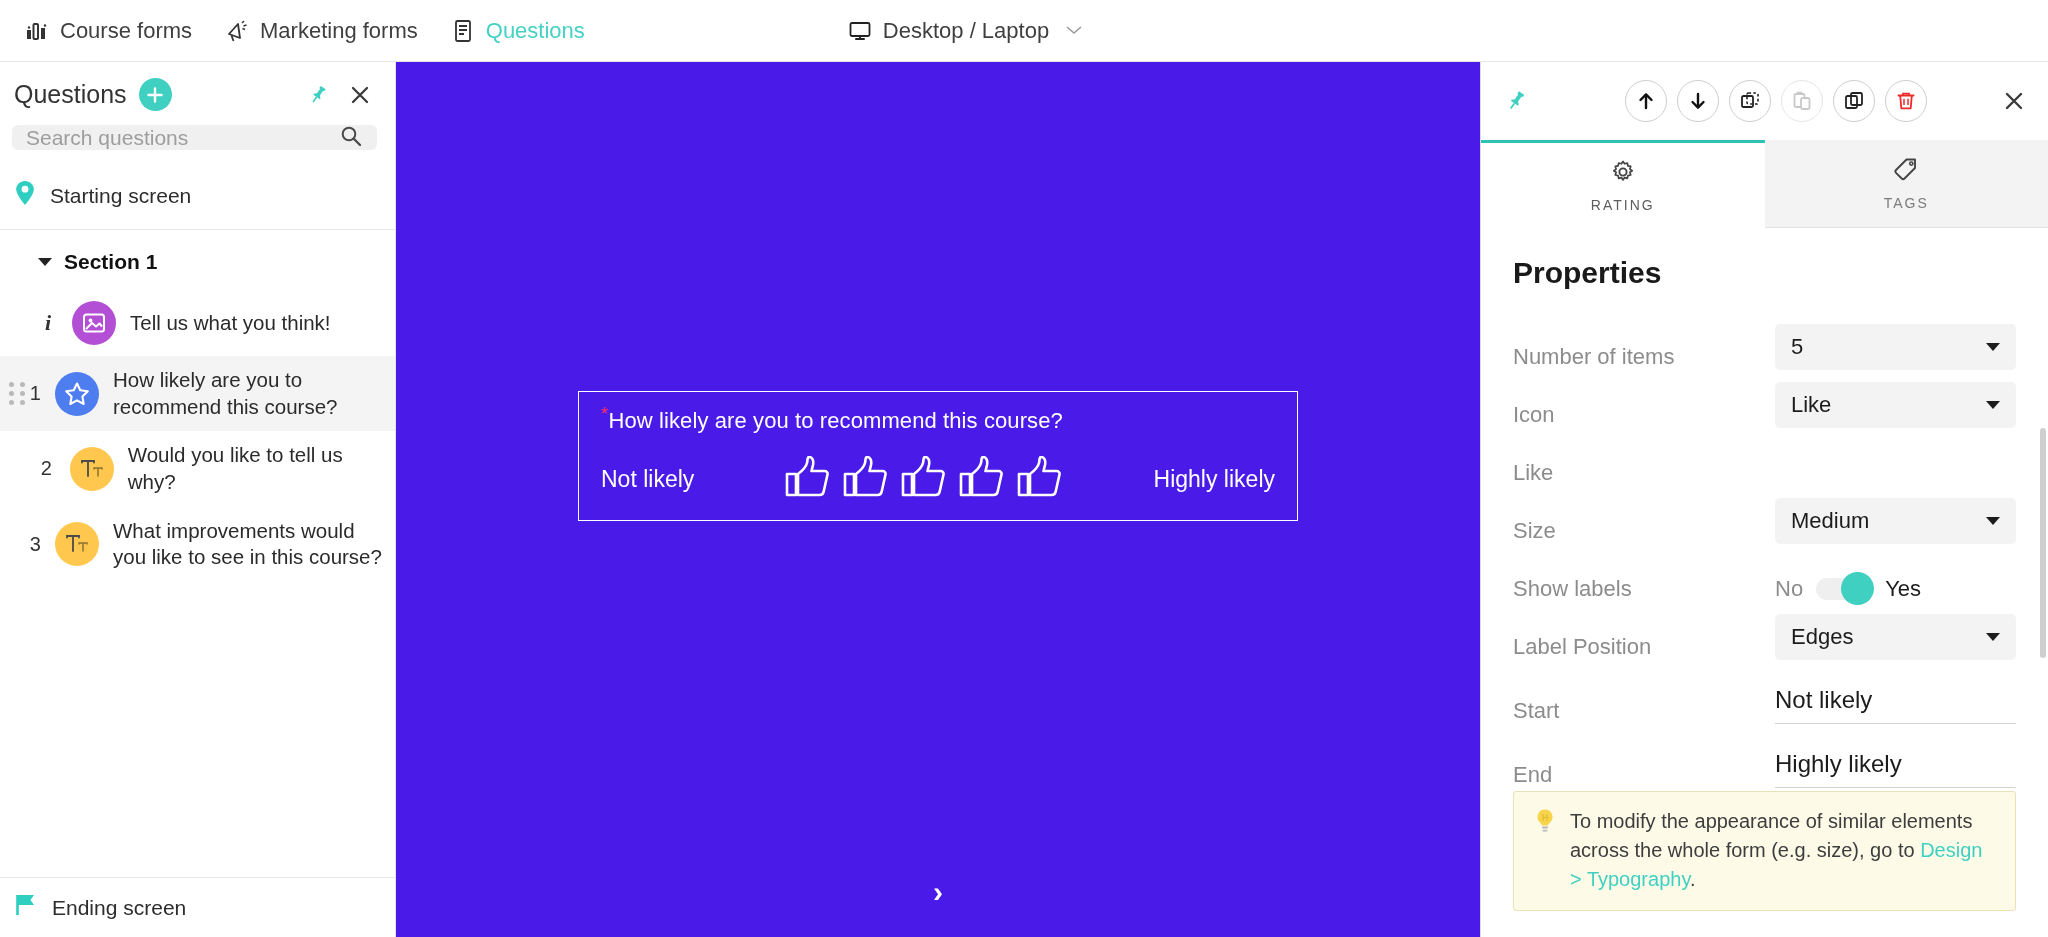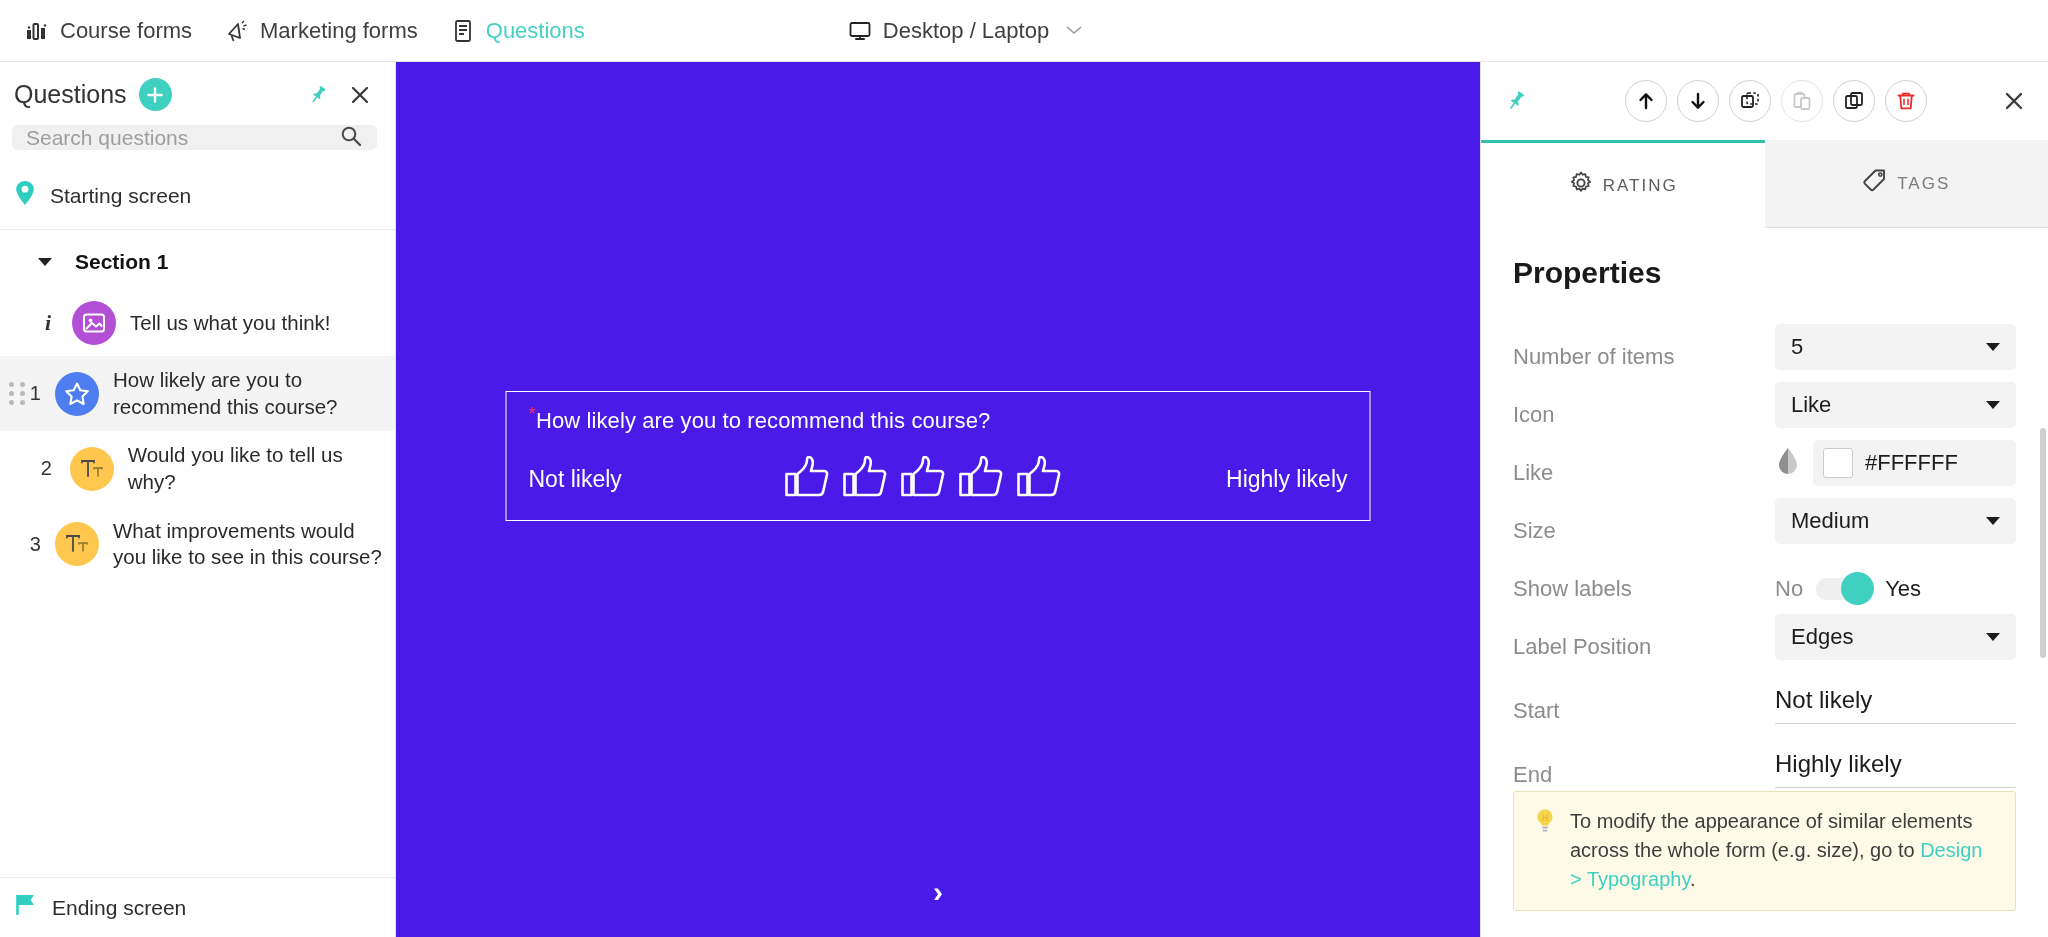--- a/index.html
+++ b/index.html
@@ -68,21 +68,21 @@
   .searchbox input::placeholder { color: #9d9d9d; }
 
   .row-screen {
     display: flex; align-items: center; gap: 14px;
     padding: 14px 18px 14px 14px; cursor: pointer;
     font-size: 21px; color: #2d2d2d;
   }
   .hr { height: 1px; background: #e8e8e8; margin: 4px 0 0 0; }
 
   .section-row {
-    display: flex; align-items: center; gap: 23px;
+    display: flex; align-items: center; gap: 12px;
     padding: 20px 18px 16px 38px; cursor: pointer;
   }
   .caret { width: 0; height: 0; border-left: 7px solid transparent; border-right: 7px solid transparent; border-top: 8px solid #222; }
   .section-name { font-size: 21px; font-weight: bold; color: #111; }
 
   .qlist { flex: 1; overflow: hidden; }
   .qrow {
     display: flex; align-items: center;
     padding: 11px 10px 11px 8px; cursor: pointer;
     min-height: 66px;
@@ -103,21 +103,21 @@
   .sb-foot { border-top: 1px solid #e8e8e8; }
 
   
   .canvas {
     flex: 1; background: #4a1ae8; position: relative;
     display: flex; align-items: center; justify-content: center;
     min-width: 0;
   }
   .qcard {
     position: absolute; left: 50%; top: 394px; transform: translate(-50%,-50%);
-    width: 865px; border: 1.5px solid #fff; padding: 16px 22px 18px 22px;
+    width: 720px; border: 1.5px solid #fff; padding: 16px 22px 18px 22px;
   }
   .qcard-title { color: #fff; font-size: 22px; font-family: "Liberation Sans", sans-serif; margin-bottom: 22px; letter-spacing: .1px;}
   .req { color: #ff2e63; font-size: 19px; vertical-align: super; line-height: 0;}
   .rating-row { display: flex; align-items: center; }
   .rlabel { color: #fff; font-size: 23px; white-space: nowrap; }
   .rlabel.start { flex: 0 0 auto; }
   .thumbs { flex: 1; display: flex; align-items: center; justify-content: center; gap: 10px; }
   .next-arrow {
     position: absolute; left: 50%; bottom: 30px; transform: translateX(-50%);
     color: #fff; font-size: 30px; cursor: pointer; font-weight: bold; line-height: 1;
@@ -138,23 +138,23 @@
     width: 42px; height: 42px; border-radius: 50%;
     border: 1px solid #cfcfcf; background: #fff;
     display: flex; align-items: center; justify-content: center; cursor: pointer;
   }
   .circ-btn.disabled { border-color: #e6e6e6; cursor: default; }
   .tb-sp { flex: 1; }
   .tb-close { cursor: pointer; display: flex; }
 
   .tabs { display: flex; height: 88px; }
   .tab {
-    flex: 1; display: flex; flex-direction: row;
+    flex: 1; display: flex; flex-direction: column;
     align-items: center; justify-content: center; gap: 9px;
-    cursor: pointer; font-size: 17px; letter-spacing: 2px; color: #7b7b7b;
+    cursor: pointer; font-size: 14px; letter-spacing: 2px; color: #7b7b7b;
     background: #f3f3f3; border-bottom: 1px solid #e2e2e2;
   }
   .tab.active { background: #fff; border-top: 3px solid #2fc2b4; border-bottom: none; color: #5d5d5d; }
 
   .rp-body { flex: 1; padding: 28px 32px 0 32px; overflow: hidden; position: relative; }
   .props-title { font-size: 30px; font-weight: bold; color: #1a1a1a; margin-bottom: 22px; }
   .prow { display: flex; align-items: flex-end; min-height: 58px; }
   .plabel { width: 262px; font-size: 22px; color: #8c8c8c; flex: 0 0 262px; }
   .pctl { flex: 1; }
   .select {
@@ -524,32 +524,20 @@
           <div class="pctl">
             <div class="select">
               <span class="v">Like</span>
               <span class="caret-dn"></span>
             </div>
           </div>
         </div>
 
         <div class="prow">
           <div class="plabel">Like</div>
-          <div class="pctl colorctl">
-            <span>
-              <svg width="26" height="30" viewBox="0 0 26 30">
-                  <path d="M13 2 C13 2 4 13 4 19 a9 9 0 0 0 18 0 C22 13 13 2 13 2 Z" fill="#c9c9c9"></path>
-                  <path d="M13 2 C13 2 4 13 4 19 a9 9 0 0 0 9 9 V2 Z" fill="#8f8f8f"></path>
-                </svg>
-            </span>
-            <div class="color-field">
-              <span class="swatch" style="background: rgb(255, 255, 255);"></span>
-              <span class="hexval">#FFFFFF</span>
-            </div>
-          </div>
         </div>
 
         <div class="prow">
           <div class="plabel">Size</div>
           <div class="pctl">
             <div class="select">
               <span class="v">Medium</span>
               <span class="caret-dn"></span>
             </div>
           </div>

